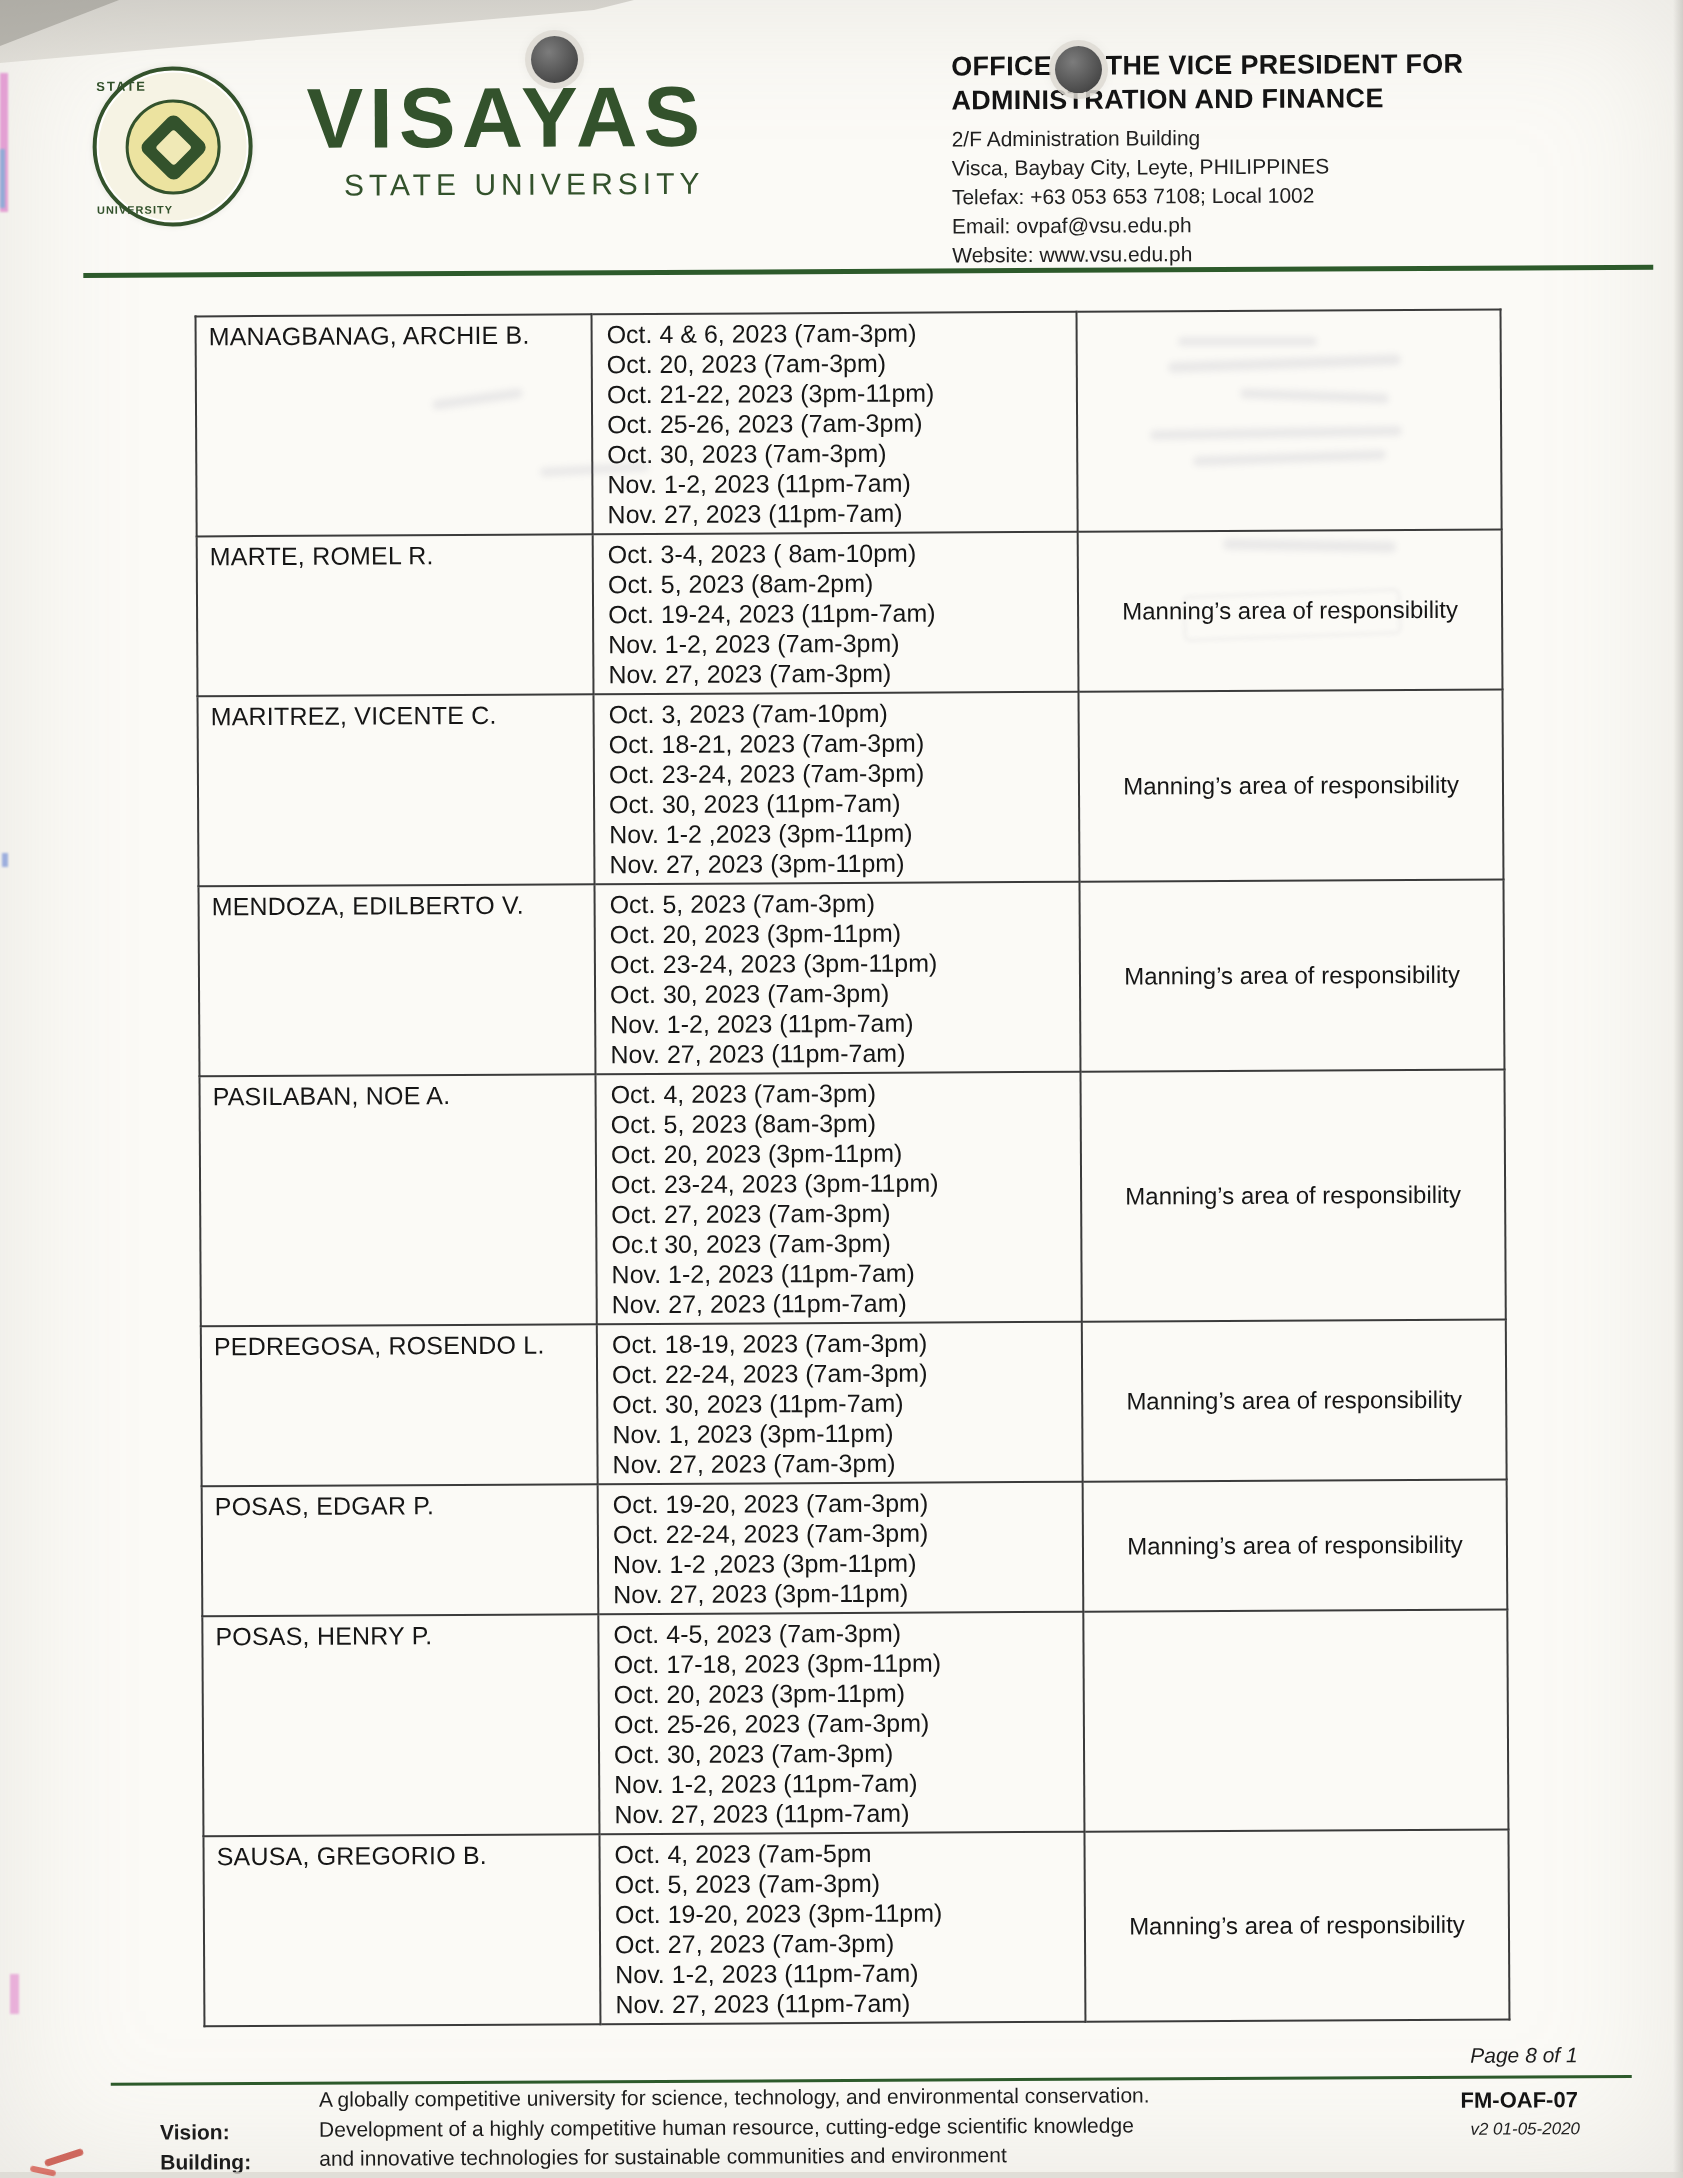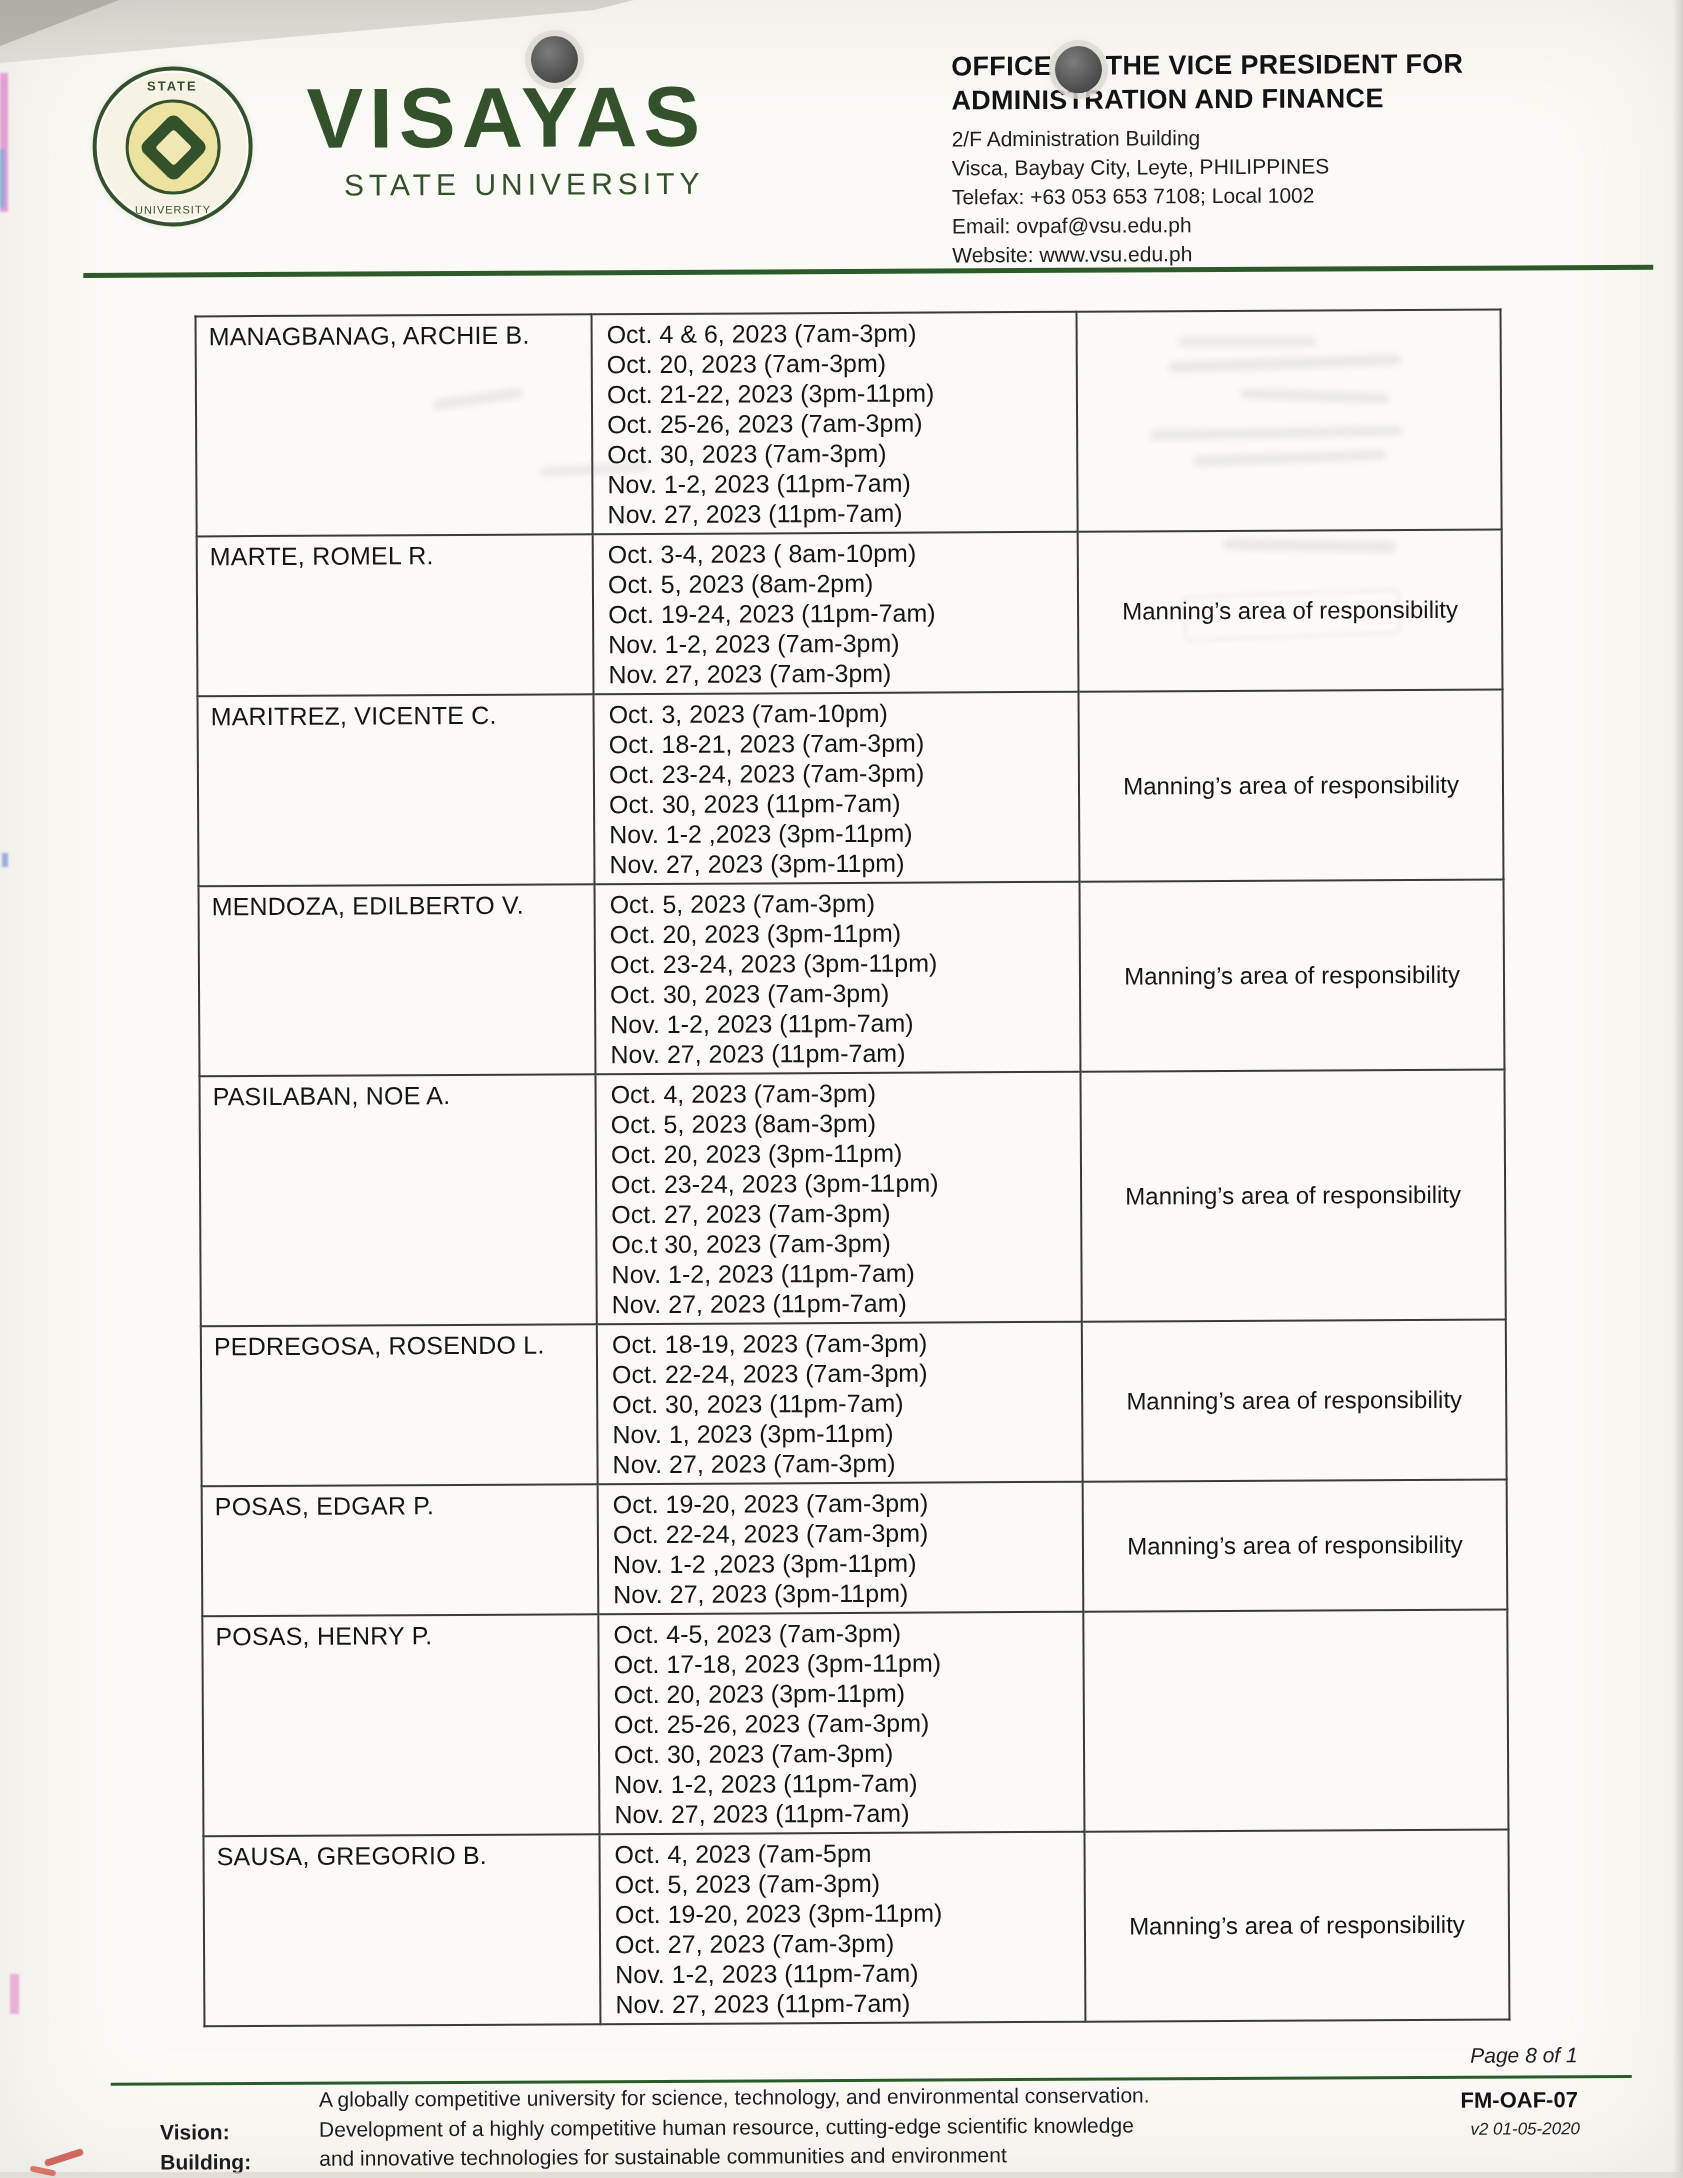--- a/index.html
+++ b/index.html
@@ -10,22 +10,22 @@
     box-shadow: inset 0 0 139px rgba(170,165,150,.22);
   }
   .tilt { position:absolute; inset:0; transform:rotate(-0.3deg); transform-origin:50% 45%; }
 
   
   .seal {
     position:absolute; left:97px; top:63px; width:160px; height:160px; border-radius:50%;
     border:4px solid var(--brand-green,#33522c); background:#f6f3e4;
     box-shadow: inset 0 0 0 2px #fff, 0 0 6px rgba(0,0,0,.08);
   }
-  .seal-top  { position:absolute; top:8px;  left:0; right:0; text-align:center; font-size:13px; font-weight:bold; letter-spacing:2px; color:var(--brand-green,#33522c); }
-  .seal-bottom{ position:absolute; bottom:7px; left:0; right:0; text-align:center; font-size:11px; font-weight:normal; letter-spacing:1px; color:var(--brand-green,#33522c); }
+  .seal-top  { position:absolute; top:8px;  left:0; right:0; text-align:left; font-size:13px; font-weight:bold; letter-spacing:2px; color:var(--brand-green,#33522c); }
+  .seal-bottom{ position:absolute; bottom:7px; left:0; right:0; font-size:11px; font-weight:bold; letter-spacing:1px; color:var(--brand-green,#33522c); }
   .seal-inner {
     position:absolute; left:29px; top:29px; width:95px; height:95px; border-radius:50%;
     border:3px solid var(--brand-green,#33522c); background:#ece3a0;
     display:flex; align-items:center; justify-content:center;
   }
   .seal-emblem { width:50px; height:50px; background:var(--brand-green,#33522c); border-radius:8px; position:relative; transform:rotate(45deg); }
   .seal-emblem::after { content:""; position:absolute; inset:12px; background:#f0e9b6; border-radius:3px; }
 
   .wordmark-main {
     position:absolute; left:311px; top:73px; font-size:85px; font-weight:bold; letter-spacing:6px;

